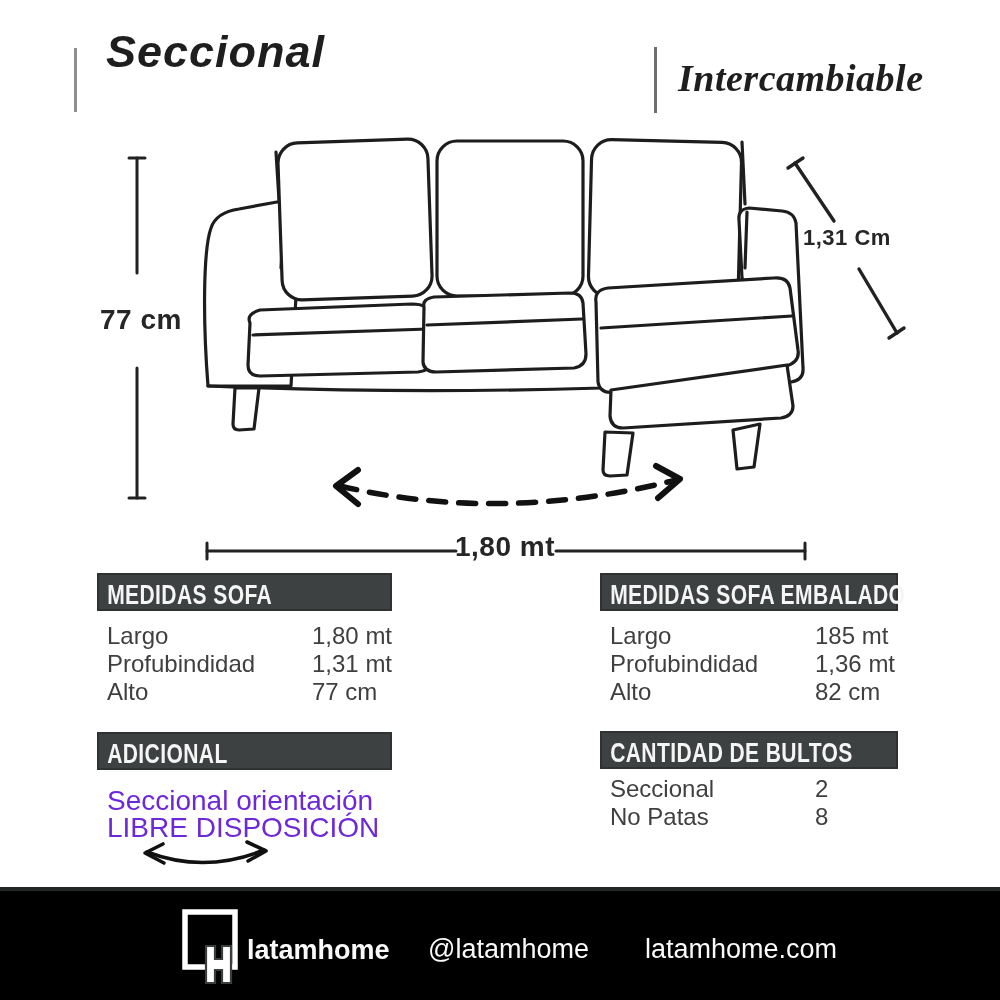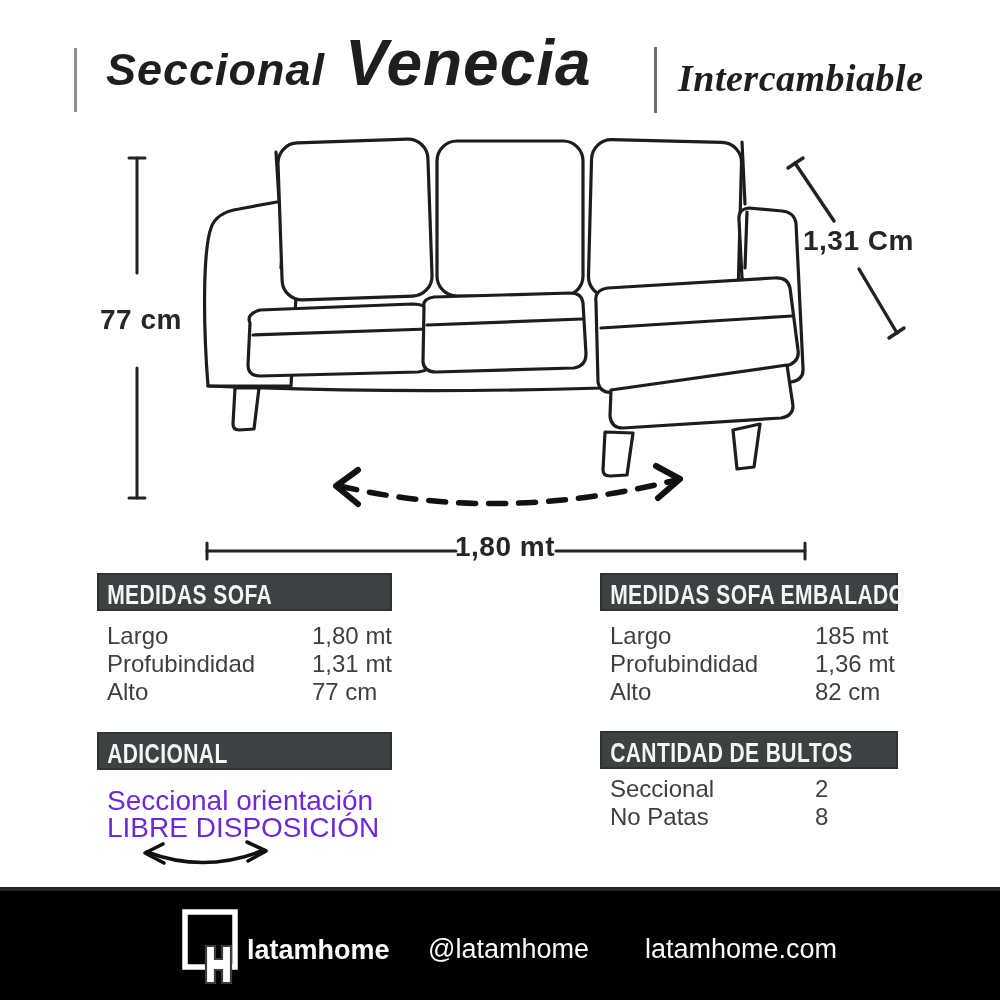--- a/index.html
+++ b/index.html
@@ -11,21 +11,21 @@
 
   
   .title-rule{width:3px;background:#8f8f8f;}
   .title-row{display:flex;align-items:baseline;white-space:nowrap;color:#1e1e1e;}
   .t-type{font-style:italic;font-size:45px;font-weight:600;letter-spacing:1px;}
   .t-name{font-style:italic;font-size:64px;font-weight:600;margin-left:20px;letter-spacing:1px;}
   .t-feature{font-style:italic;font-size:38px;font-weight:600;color:#1e1e1e;letter-spacing:0.5px;white-space:nowrap;}
   .title-sep{width:3px;background:#6e6e6e;}
 
   
-  .dim-label{font-weight:700;color:#262626;font-size:28px;white-space:nowrap;letter-spacing:0.5px;}
+  .dim-label{font-weight:700;color:#262626;font-size:22px;white-space:nowrap;letter-spacing:0.5px;}
 
   
   .spec-bar{background:#3d4142;color:#f5f5f5;height:38px;display:flex;align-items:flex-end;box-shadow:inset 0 0 0 2px #2e3233;}
   .spec-bar span{font-weight:700;font-size:27px;letter-spacing:0.5px;transform:scaleX(0.78);transform-origin:0 50%;white-space:nowrap;padding-left:13px;}
   .spec-rows{font-size:24px;line-height:28px;color:#3f3f3f;}
   .spec-row{position:relative;height:28px;white-space:nowrap;}
   .spec-row .lbl{position:absolute;left:10px;}
   .spec-row .val{position:absolute;left:215px;}
 
   .adicional-text{font-size:28px;line-height:27px;color:#6d28d9;white-space:nowrap;}
@@ -35,21 +35,20 @@
   .footer-text{color:#fafafa;font-size:27px;white-space:nowrap;}
 </style>
 </head>
 <body>
 
 <div id="canvas">
 
   <div class="abs title-rule" style="left:74px;top:48px;height:64px;"></div>
   <div class="abs title-row" style="left:106px;top:26px;height:84px;">
     <span class="t-type">Seccional</span>
-    <span class="t-name">Venecia</span>
   </div>
   <div class="abs title-sep" style="left:654px;top:47px;height:66px;"></div>
   <div class="abs t-feature" style="left:678px;top:56px;font-family:Liberation Serif, serif;">Intercambiable</div>
 
   <svg class="abs" style="left:90px;top:118px;" width="820" height="460" viewBox="0 0 820 460">
     <g stroke="#1d1d1d" stroke-width="3.2" fill="none" stroke-linecap="round" stroke-linejoin="round">
 
       <path d="M 186,34 L 189,82"></path>
       <path d="M 652,24 L 655,86"></path>
 

